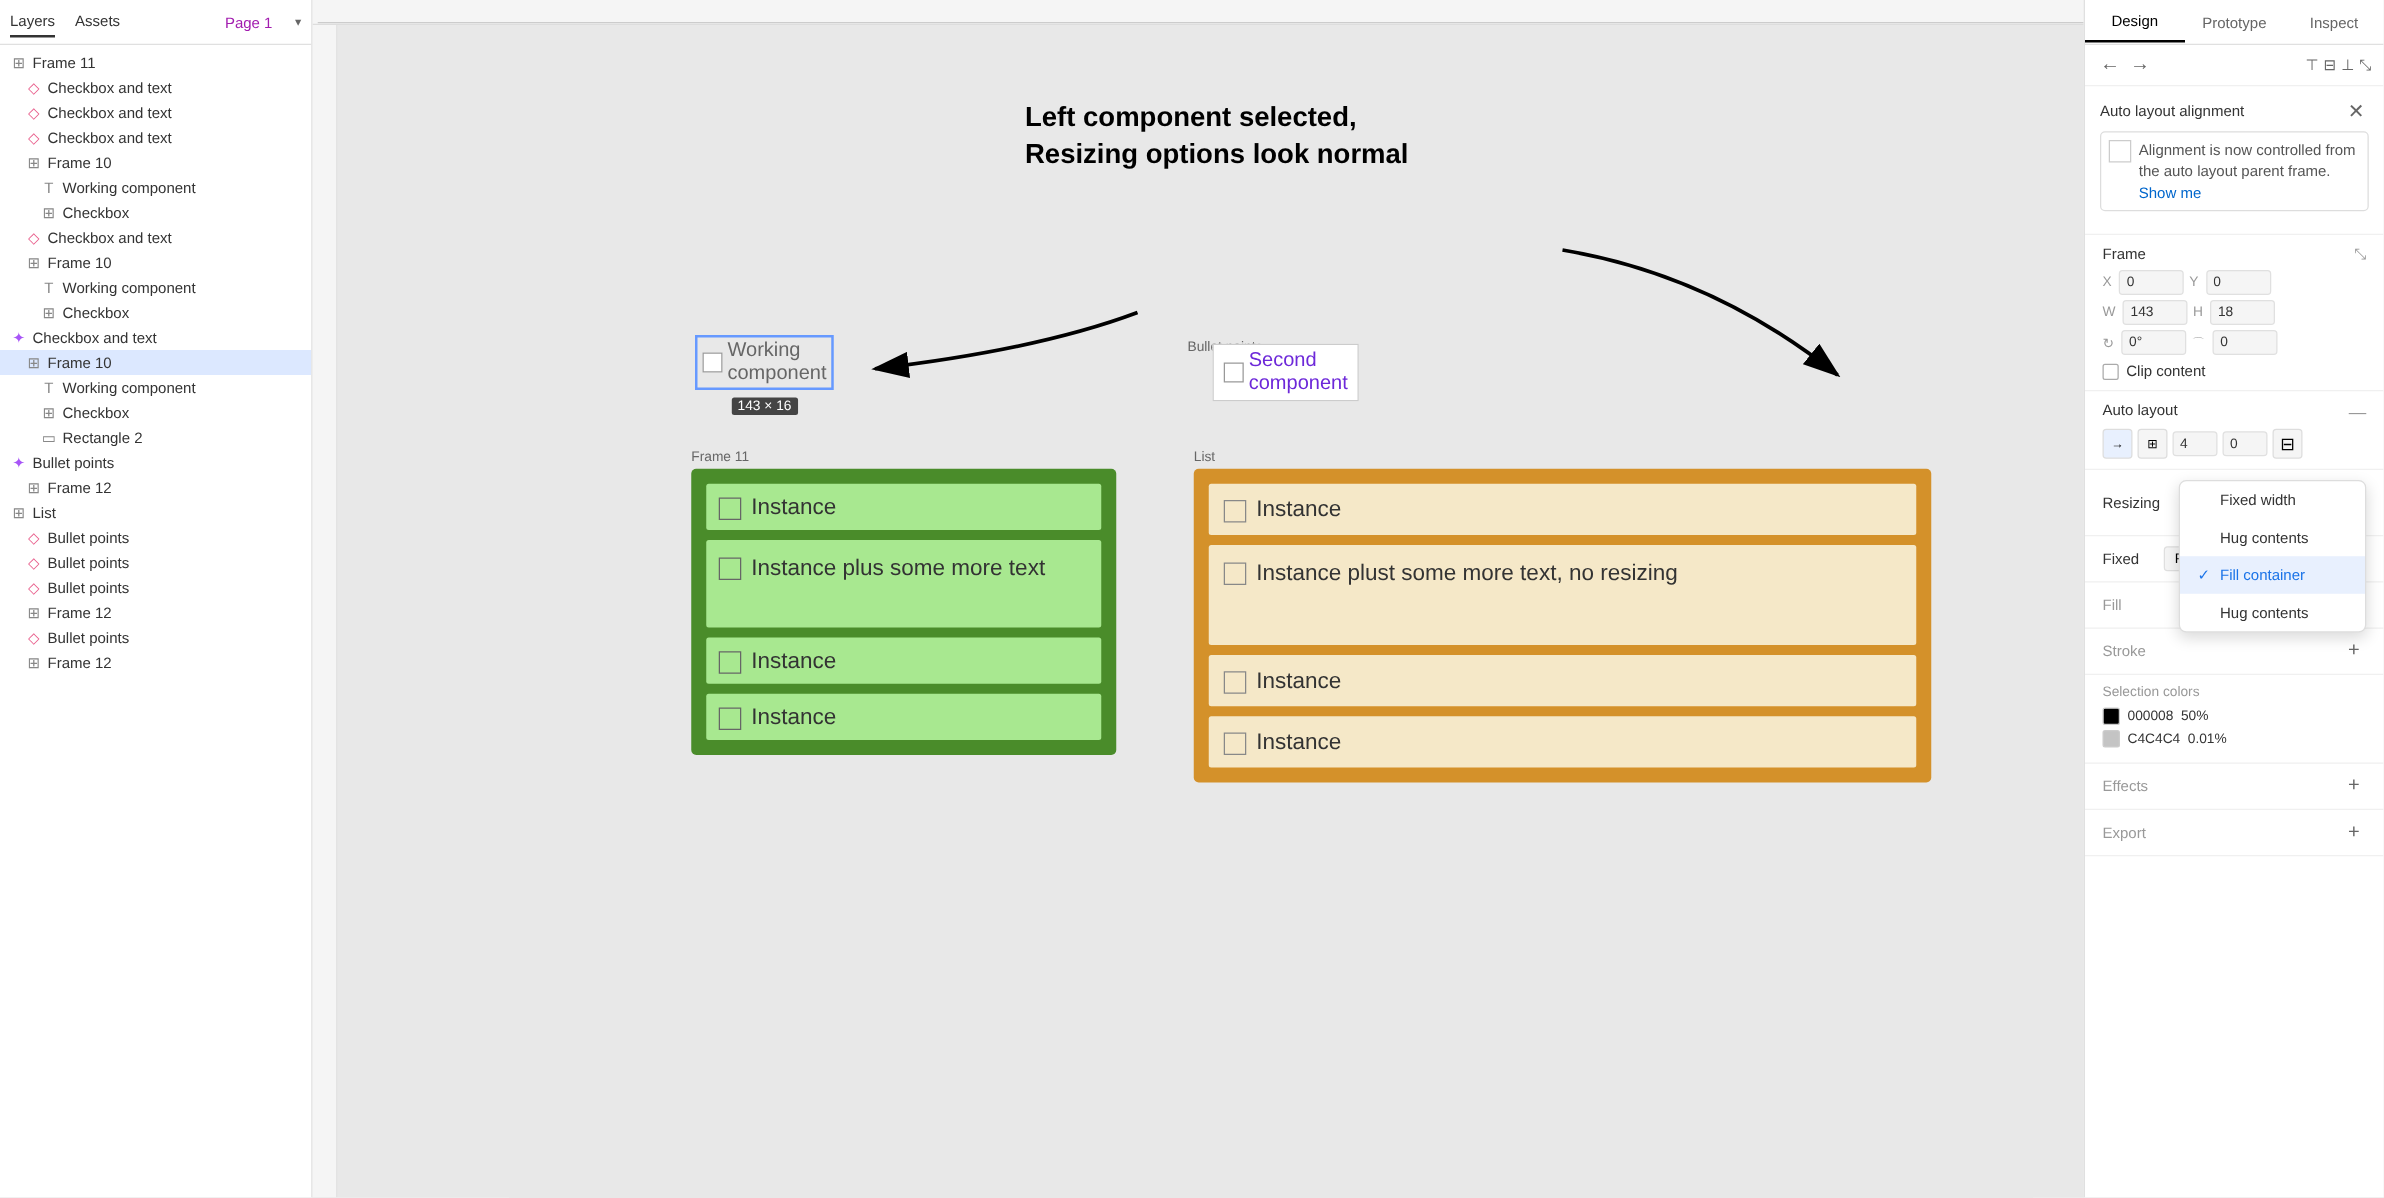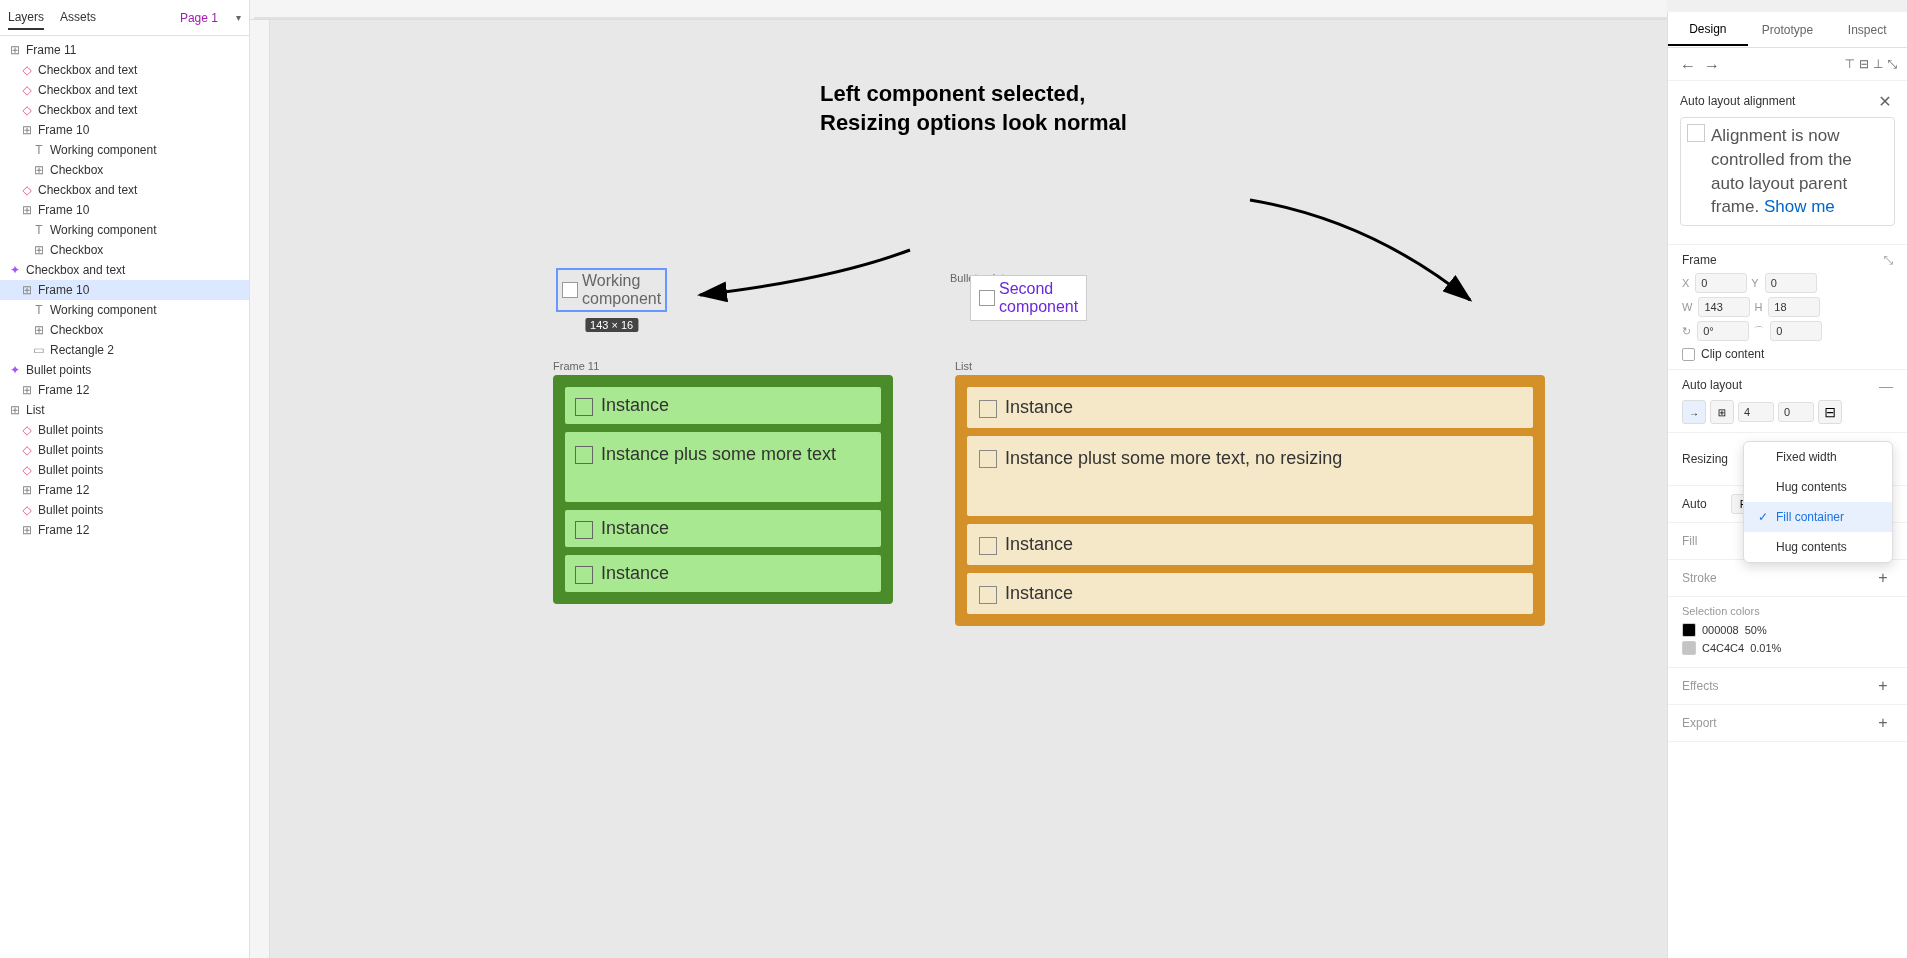--- a/index.html
+++ b/index.html
@@ -44,30 +44,30 @@
     .green-item.tall { padding: 12px 10px; min-height: 70px; align-items: flex-start; }
     .gi-checkbox { width: 18px; height: 18px; border: 1.5px solid #666; background: transparent; flex-shrink: 0; margin-top: 2px; }
 
     
     .list-frame { position: absolute; background: #d4912a; border-radius: 4px; padding: 12px; display: flex; flex-direction: column; gap: 8px; }
     .orange-item { background: #f5e8c8; border-radius: 2px; padding: 10px 12px; display: flex; align-items: center; gap: 8px; font-size: 18px; color: #333; }
     .orange-item.tall { min-height: 80px; align-items: flex-start; padding-top: 12px; }
     .oi-checkbox { width: 18px; height: 18px; border: 1.5px solid #888; background: transparent; flex-shrink: 0; margin-top: 2px; }
 
     
-    .right-panel { width: 240px; background: #fff; border-left: 1px solid #e0e0e0; display: flex; flex-direction: column; flex-shrink: 0; overflow-y: auto; margin-top: 12px; }
+    .right-panel { width: 240px; background: #fff; border-left: 1px solid #e0e0e0; display: flex; flex-direction: column; flex-shrink: 0; overflow-y: auto; }
     .rp-tabs { display: flex; border-bottom: 1px solid #e0e0e0; height: 36px; align-items: center; }
     .rp-tab { flex: 1; text-align: center; font-size: 12px; color: #666; cursor: pointer; padding: 8px 4px; }
     .rp-tab.active { color: #000; border-bottom: 2px solid #000; font-weight: 500; }
     .rp-field-sm { width: 44px; }
     .rp-label { font-size: 11px; color: #999; margin-right: 2px; }
     .close-btn { width: 20px; height: 20px; display: flex; align-items: center; justify-content: center; cursor: pointer; color: #666; border-radius: 3px; }
     .auto-layout-align-box { border: 1px solid #ddd; border-radius: 4px; padding: 6px; margin-bottom: 8px; display: flex; align-items: flex-start; gap: 6px; }
     .al-icon { width: 18px; height: 18px; border: 1px solid #ccc; flex-shrink: 0; }
-    .al-text { font-size: 17px; color: #555; line-height: 1.4; }
+    .al-text { font-size: 12px; color: #555; line-height: 1.4; }
     .al-link { color: #0066cc; cursor: pointer; }
 
     
     .resizing-dropdown { position: absolute; right: 14px; background: #fff; border: 1px solid #ddd; border-radius: 6px; box-shadow: 0 4px 12px rgba(0,0,0,0.15); z-index: 100; width: 150px; overflow: hidden; }
     .rd-item { padding: 8px 12px; font-size: 12px; color: #333; cursor: pointer; display: flex; align-items: center; gap: 6px; }
     .rd-item.selected { background: #e8f0fe; color: #1a73e8; }
     .rd-check { width: 14px; height: 14px; display: inline-flex; align-items: center; justify-content: center; }
 
     .nav-arrows { display: flex; gap: 4px; align-items: center; }
     .nav-arrow { width: 20px; height: 20px; display: flex; align-items: center; justify-content: center; cursor: pointer; color: #666; }
@@ -423,21 +423,21 @@
       </div>
       <div class="rd-item">
         <span class="rd-check"></span>
         <span>Hug contents</span>
       </div>
     </div>
   </div>
 
   <div class="layer-section">
     <div style="display:flex;align-items:center;justify-content:space-between;">
-      <span style="font-size:12px;color:#333;">Auto</span>
+      <span style="font-size:12px;color:#333;">Fixed</span>
       <div style="display:flex;align-items:center;gap:6px;">
         <select style="font-size:11px;border:1px solid #e0e0e0;border-radius:3px;padding:2px 4px;background:#f5f5f5;">
           <option>Pass through</option>
         </select>
         <input class="opacity-field" value="100%" style="">
         <span style="font-size:12px;cursor:pointer;color:#666;">👁</span>
       </div>
     </div>
   </div>
 

